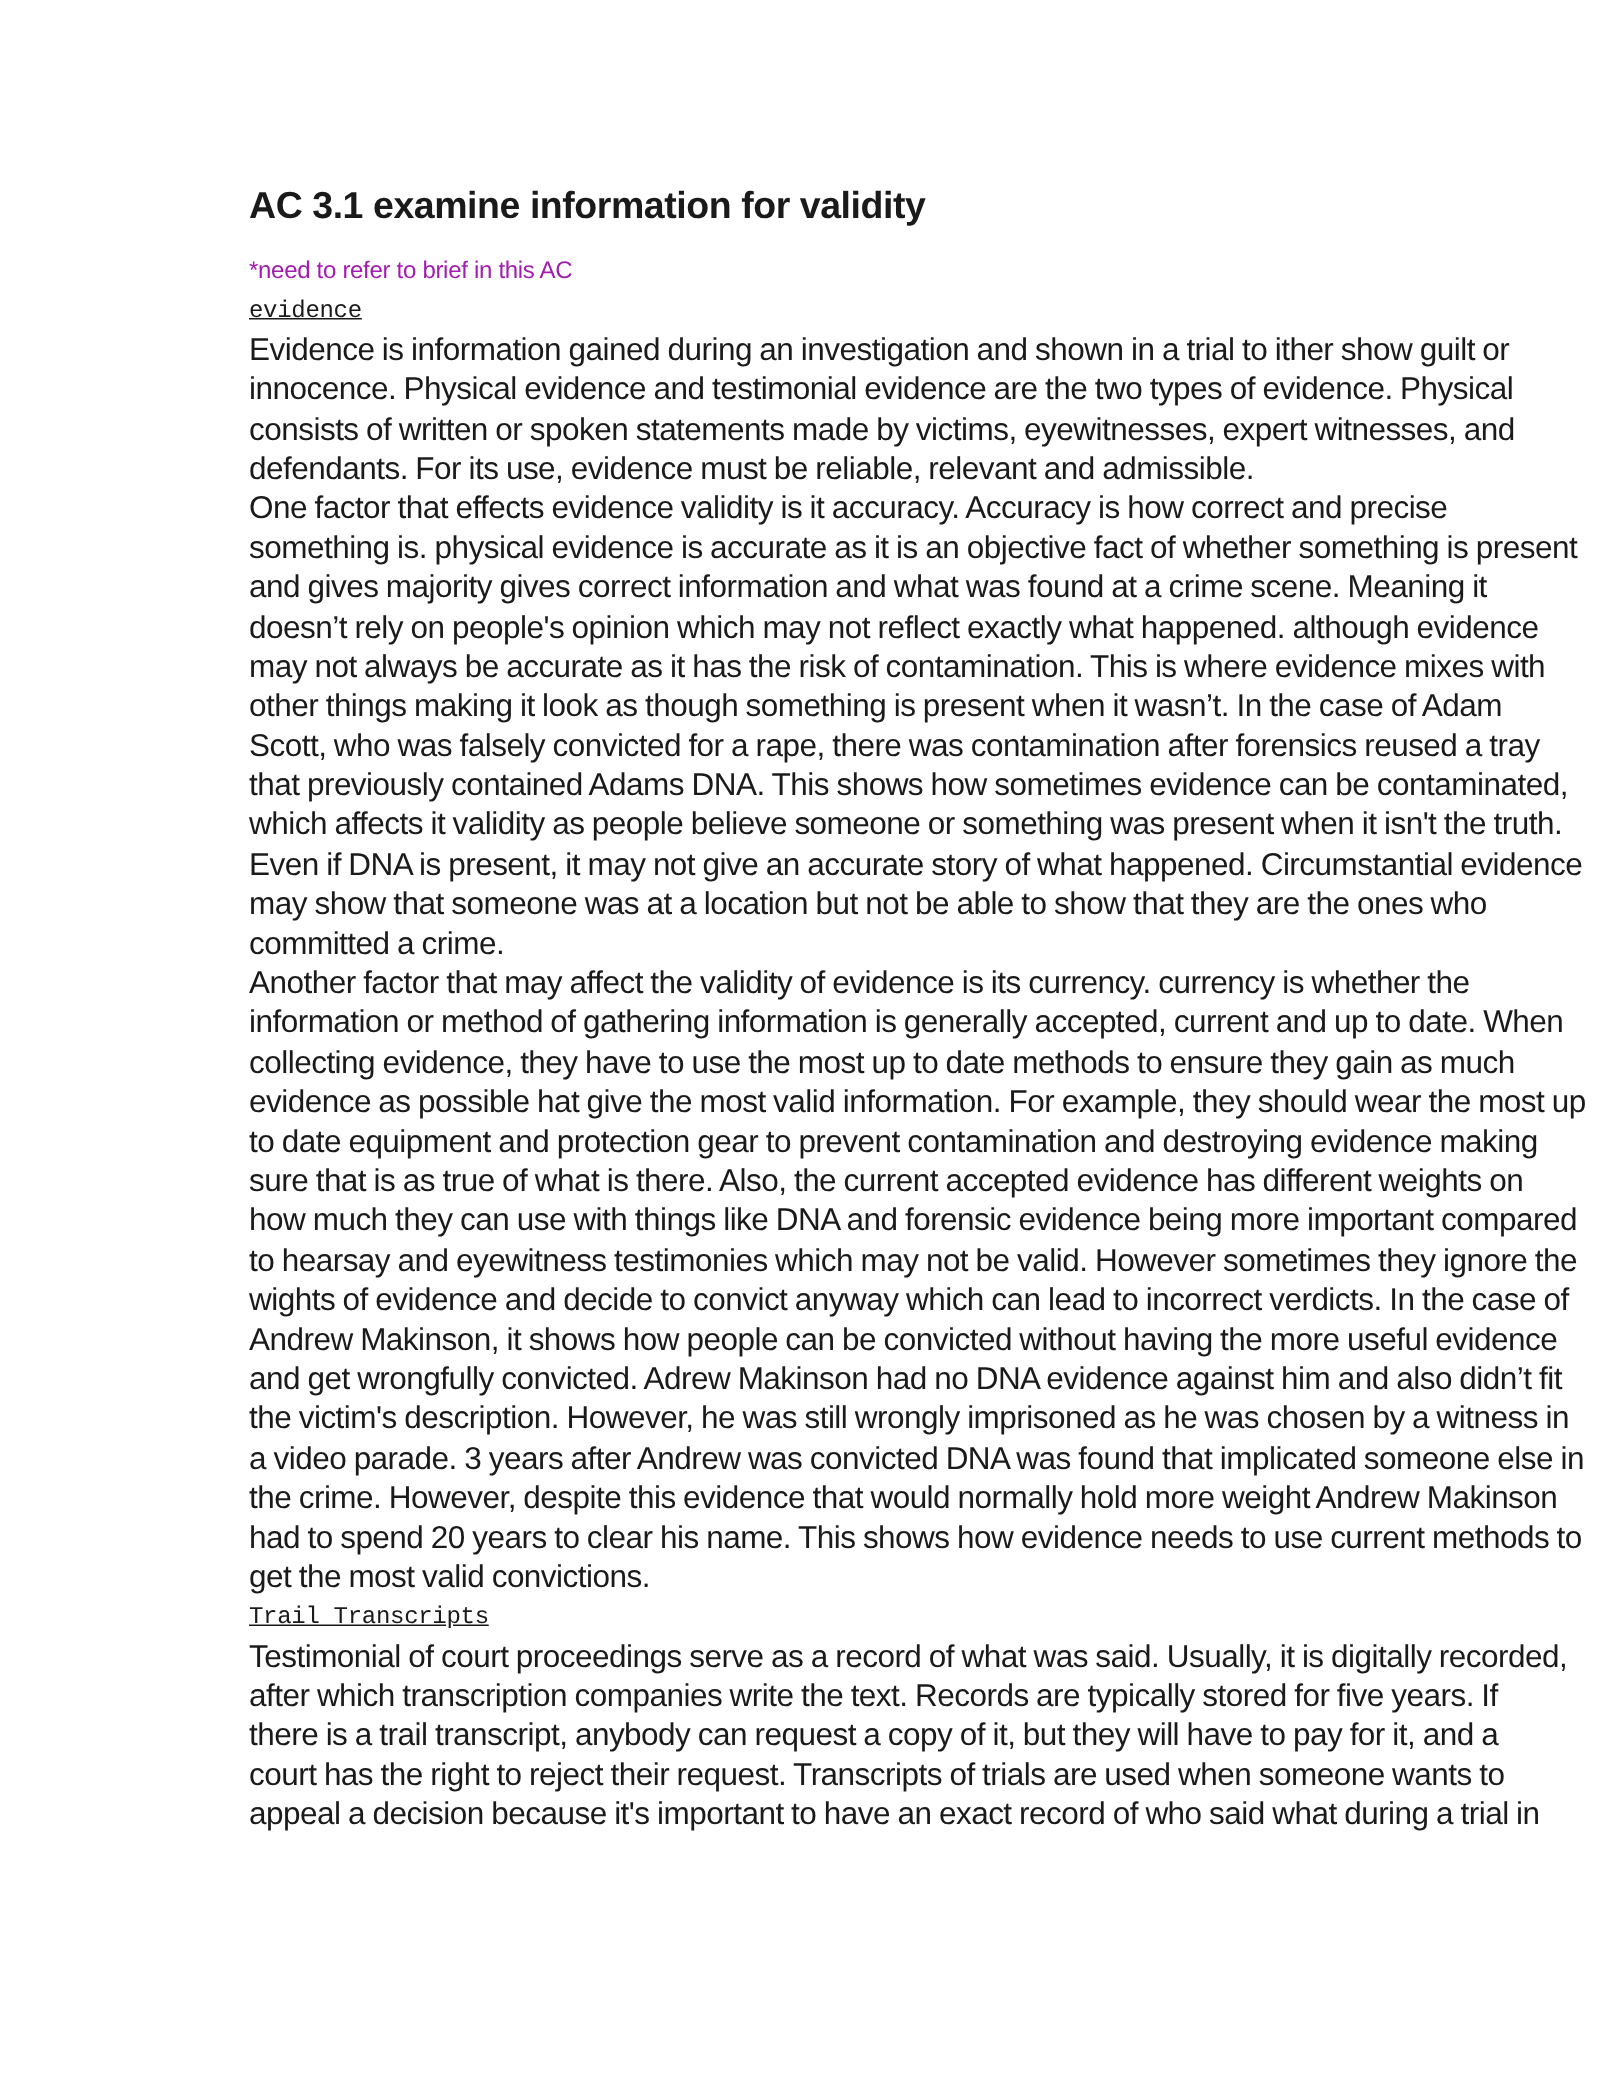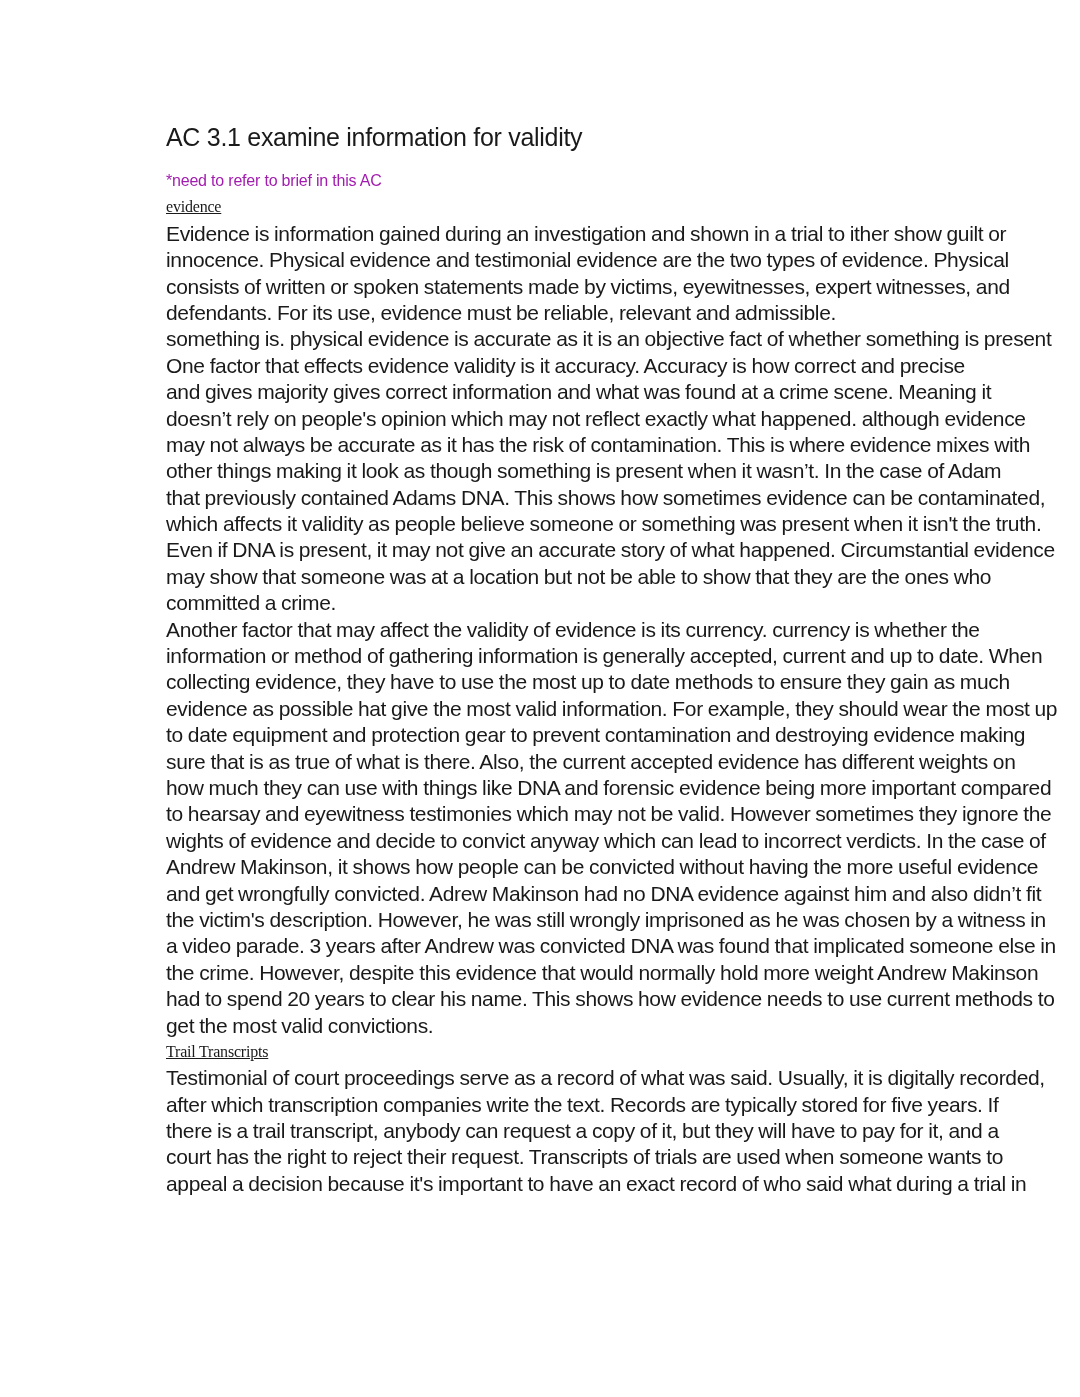--- a/index.html
+++ b/index.html
@@ -1,21 +1,21 @@
 <!DOCTYPE html>
 <html><head>
 <meta charset="utf-8">
 <style>
   html, body { margin: 0; padding: 0; background: #ffffff; }
   body { width: 1080px; height: 1397px; position: relative; overflow: hidden; }
   .page { position: absolute; left: 0; top: 0; width: 1080px; height: 1397px; background: #fff; }
   .content { position: absolute; left: 166px; top: 118px; width: 760px; color: #1a1a1a; }
-  .title { font-family: "Liberation Sans", sans-serif; font-size: 25px; font-weight: normal; color: #1a1a1a; margin: 0; height: 38px; line-height: 38px; letter-spacing: -0.3px; }
+  .title { font-family: "Liberation Sans", sans-serif; font-size: 25px; font-weight: bold; color: #1a1a1a; margin: 0; height: 38px; line-height: 38px; letter-spacing: -0.3px; }
   .note { font-family: "Liberation Sans", sans-serif; font-size: 16px; color: #a21caf; height: 26.4px; line-height: 26.4px; margin-top: 12px; letter-spacing: -0.2px; }
-  .heading { font-family: Liberation Serif, serif; font-size: 16px; text-decoration: underline; height: 26.4px; line-height: 26.4px; letter-spacing: -0.2px; }
+  .heading { font-family: Liberation Mono, monospace; font-size: 16px; text-decoration: underline; height: 26.4px; line-height: 26.4px; letter-spacing: -0.2px; }
   .line { font-family: "Liberation Sans", sans-serif; font-size: 21px; height: 26.4px; line-height: 26.4px; white-space: nowrap; letter-spacing: -0.35px; word-spacing: -0.5px; }
 </style>
 </head>
 <body>
 
 <div class="page">
   <div class="content">
     <h1 class="title">AC 3.1 examine information for validity</h1>
     <div class="note">*need to refer to brief in this AC</div>
 
@@ -23,26 +23,27 @@
       <div class="heading">evidence</div>
 
       <div>
         <div class="line">Evidence is information gained during an investigation and shown in a trial to ither show guilt or</div>
         <div class="line">innocence. Physical evidence and testimonial evidence are the two types of evidence. Physical</div>
         <div class="line">consists of written or spoken statements made by victims, eyewitnesses, expert witnesses, and</div>
         <div class="line">defendants.  For its use, evidence must be reliable, relevant and admissible.</div>
       </div>
 
       <div>
+        <div class="line">One factor that effects evidence validity is it accuracy. Accuracy is how correct and precise</div>
         <div class="line">something is.  physical evidence is accurate as it is an objective fact of whether something is present</div>
-        <div class="line">One factor that effects evidence validity is it accuracy. Accuracy is how correct and precise</div>
         <div class="line">and gives majority gives correct information and what was found at a crime scene.  Meaning it</div>
         <div class="line">doesn’t rely on people's opinion which may not reflect exactly what happened.  although evidence</div>
         <div class="line">may not always be accurate as it has the risk of contamination. This is where evidence mixes with</div>
         <div class="line">other things making it look as though something is present when it wasn’t. In the case of Adam</div>
+        <div class="line">Scott, who was falsely convicted for a rape, there was contamination after forensics reused a tray</div>
         <div class="line">that previously contained Adams DNA. This shows how sometimes evidence can be contaminated,</div>
         <div class="line">which affects it validity as people believe someone or something was present when it isn't the truth.</div>
         <div class="line">Even if DNA is present, it may not give an accurate story of what happened. Circumstantial evidence</div>
         <div class="line">may show that someone was at a location but not be able to show that they are the ones who</div>
         <div class="line">committed a crime.</div>
       </div>
 
       <div>
         <div class="line">Another factor that may affect the validity of evidence is its currency.  currency is whether the</div>
         <div class="line">information or method of gathering information is generally accepted, current and up to date. When</div>

